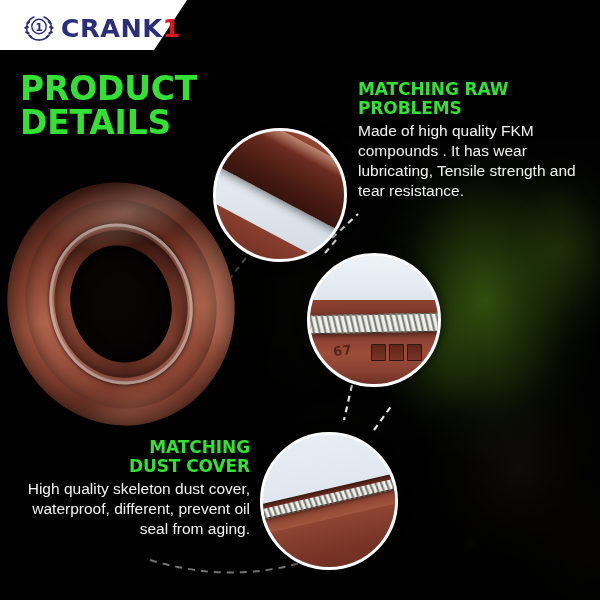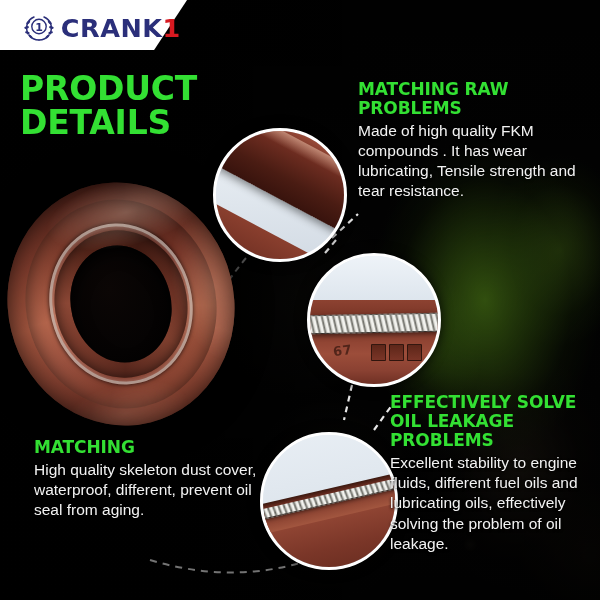--- a/index.html
+++ b/index.html
@@ -126,21 +126,21 @@
     margin: 0;
     color: #f2f2f2;
     font-family: "Liberation Sans", sans-serif;
     font-weight: 400;
     font-size: 15.5px;
     line-height: 1.30;
     text-shadow: 0 1px 3px rgba(0,0,0,0.95);
   }
 
   #f-raw      { left: 358px; top: 80px;  width: 228px; }
-  #f-dust     { left: 34px;  top: 438px; width: 232px; }
+  #f-dust     { left: 18px;  top: 438px; width: 232px; text-align: right; }
   #f-leak     { left: 390px; top: 393px; width: 196px; }
 
   
   .hero-seal {
     position: absolute;
     left: 8px;
     top: 182px;
     width: 226px;
     height: 244px;
     transform: rotate(-14deg);
@@ -434,26 +434,19 @@
     <h3>
       <span>MATCHING RAW</span><br>
       <span>PROBLEMS</span>
     </h3>
     <p>Made of high quality FKM compounds . It has wear lubricating, Tensile strength and tear resistance.</p>
   </div>
 
   <div class="feature" id="f-dust">
     <h3>
       <span>MATCHING</span><br>
+      <span>DUST COVER</span>
     </h3>
     <p>High quality skeleton dust cover, waterproof, different, prevent oil seal from aging.</p>
   </div>
 
-  <div class="feature" id="f-leak">
-    <h3>
-      <span>EFFECTIVELY SOLVE</span><br>
-      <span>OIL LEAKAGE</span><br>
-      <span>PROBLEMS</span>
-    </h3>
-    <p>Excellent stability to engine fluids, different fuel oils and lubricating oils, effectively solving the problem of oil leakage.</p>
-  </div>
 
 </div>
 
 </body></html>

